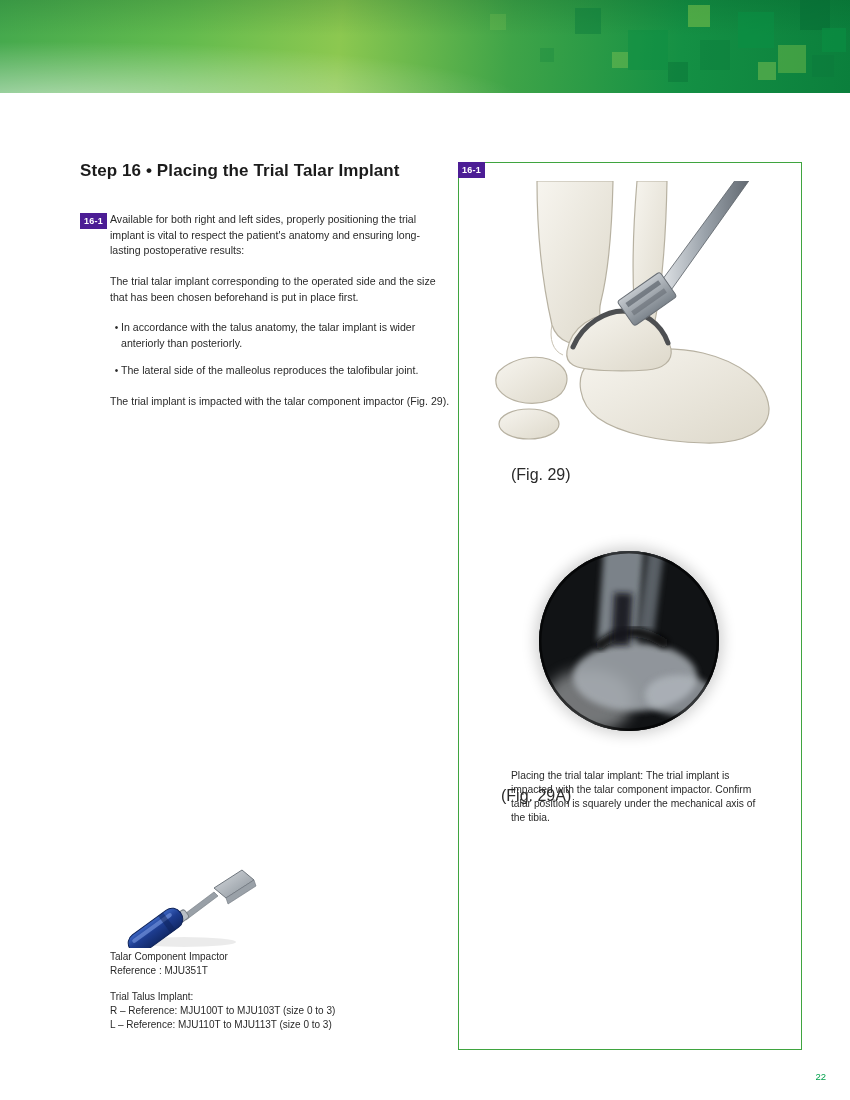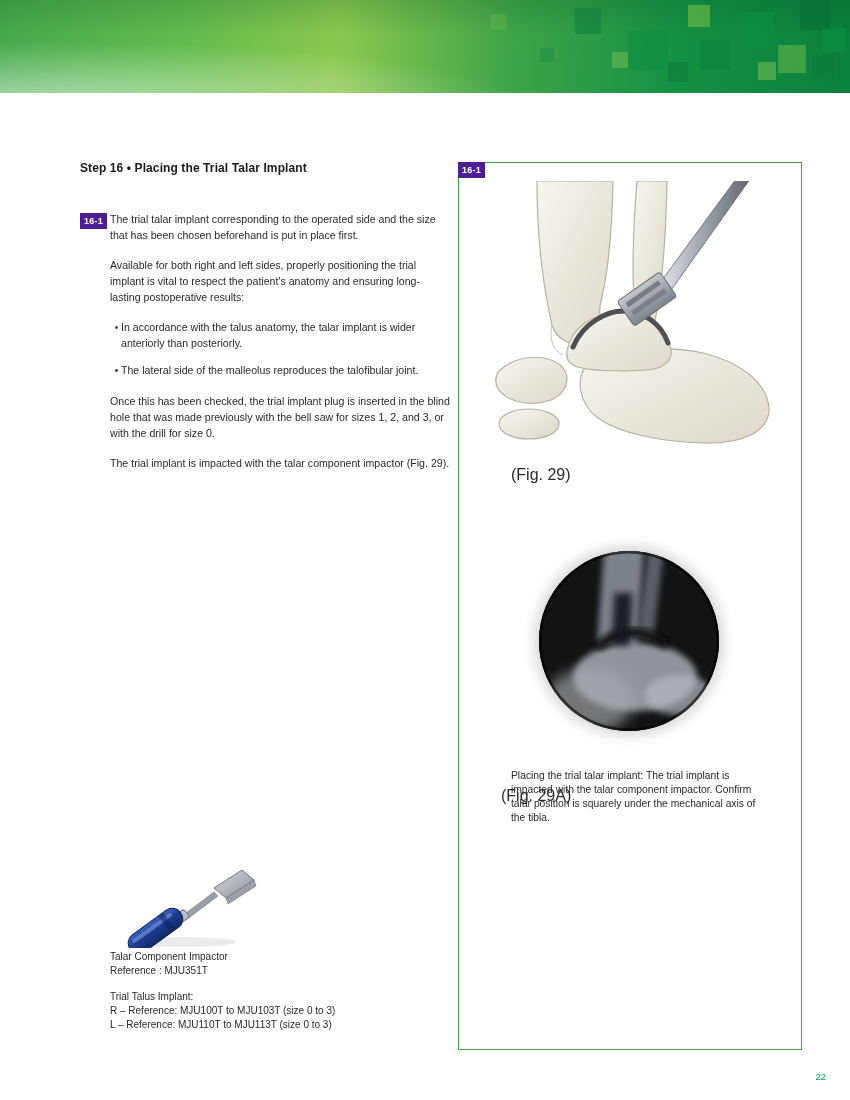--- a/index.html
+++ b/index.html
@@ -12,21 +12,21 @@
     position:absolute;left:0;top:0;width:850px;height:93px;
     background:
       radial-gradient(ellipse at 6% 110%, rgba(255,255,255,.55), rgba(255,255,255,0) 42%),
       linear-gradient(180deg, rgba(0,70,30,.18), rgba(0,0,0,0) 38%),
       linear-gradient(95deg,#45a94d 0%,#63bb4e 22%,#8cc850 40%,#3fa448 60%,#149044 80%,#0b7f3c 100%);
   }
   .header-band svg{position:absolute;left:0;top:0;}
   
   .title{
     position:absolute;left:80px;top:161px;margin:0;
-    font-size:12px;font-weight:bold;color:#1b1b1b;letter-spacing:.1px;
+    font-size:17px;font-weight:bold;color:#1b1b1b;letter-spacing:.1px;
   }
   
   .step-badge{
     position:absolute;width:27px;height:16px;background:#4c1d95;color:#ffffff;
     font-size:9px;font-weight:bold;display:flex;align-items:center;justify-content:center;
     letter-spacing:.2px;
   }
   .left-badge{left:80px;top:213px;}
   .panel-badge{left:-1px;top:-1px;}
   
@@ -88,27 +88,26 @@
       <rect x="612" y="52" width="16" height="16" fill="#8fca55" opacity="0.40"></rect>
       <rect x="540" y="48" width="14" height="14" fill="#0c7a3b" opacity="0.25"></rect>
       <rect x="490" y="14" width="16" height="16" fill="#8fca55" opacity="0.22"></rect>
     </svg>
   </div>
 
   <h1 class="title">Step 16 • Placing the Trial Talar Implant</h1>
 
   <div class="step-badge left-badge">16-1</div>
   <div class="body-col">
+    <p>Available for both right and left sides, properly positioning the trial implant is vital to respect the patient's anatomy and ensuring long-lasting postoperative results:</p>
     <p>The trial talar implant corresponding to the operated side and the size that has been chosen beforehand is put in place first.</p>
-    <p>Available for both right and left sides, properly positioning the trial implant is vital to respect the patient's anatomy and ensuring long-lasting postoperative results:</p>
     <ul>
       <li>In accordance with the talus anatomy, the talar implant is wider anteriorly than posteriorly.</li>
       <li>The lateral side of the malleolus reproduces the talofibular joint.</li>
     </ul>
-    <p>Once this has been checked, the trial implant plug is inserted in the blind hole that was made previously with the bell saw for sizes 1, 2, and 3, or with the drill for size 0.</p>
     <p>The trial implant is impacted with the talar component impactor (Fig. 29).</p>
   </div>
 
   <div class="figure-panel">
     <div class="step-badge panel-badge">16-1</div>
 
     <svg class="ankle-art" viewBox="0 0 318 275" width="318" height="275">
       <defs>
         <linearGradient id="bone" x1="0" y1="0" x2="1" y2="1">
           <stop offset="0" stop-color="#f7f5ef"></stop>

